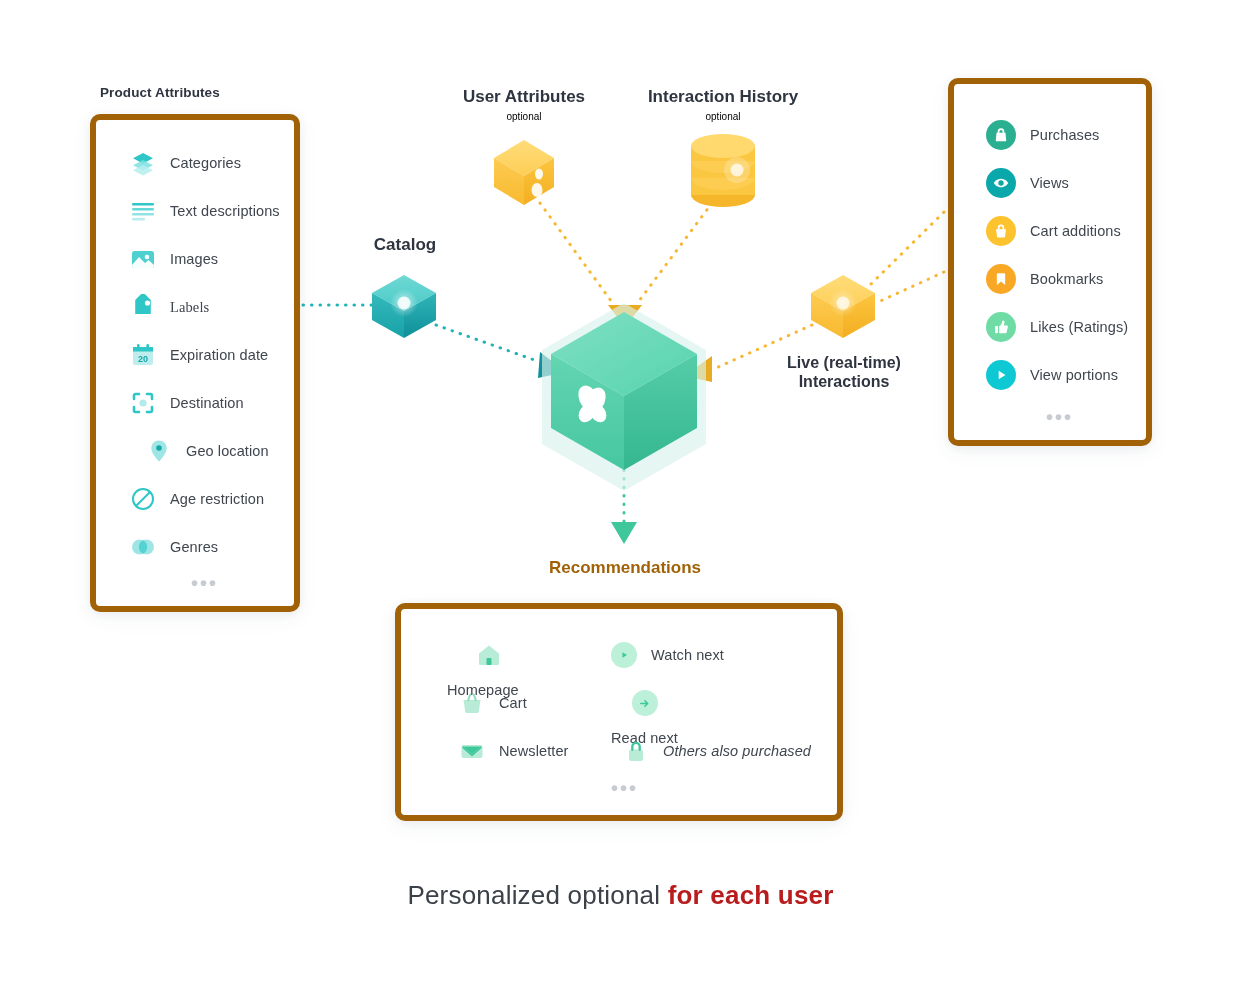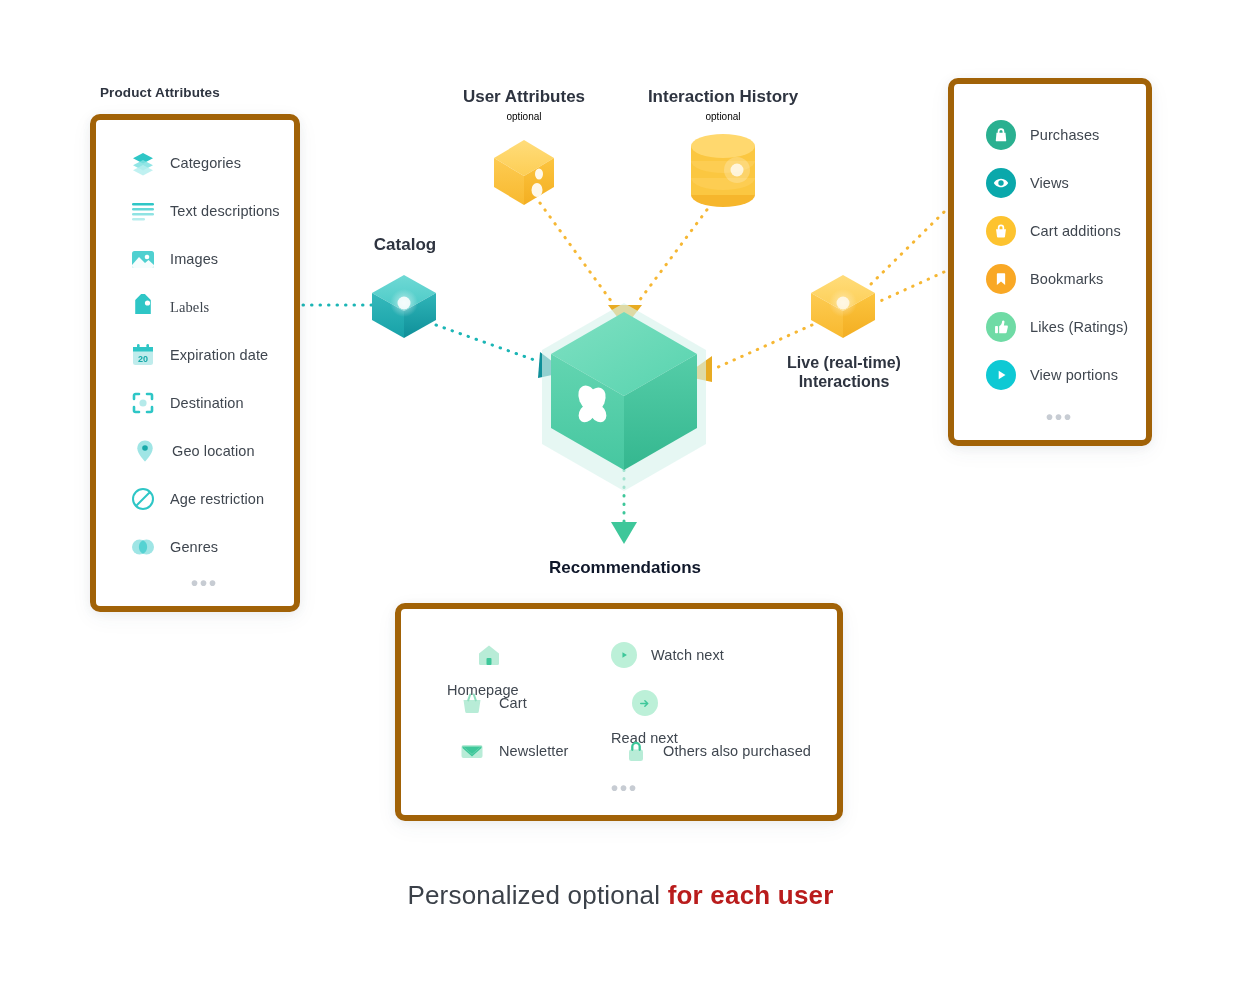--- a/index.html
+++ b/index.html
@@ -74,21 +74,21 @@
   #lbl-user   { left: 462px; top: 87px;  font-size: 17px; width: 124px; }
   #lbl-inter  { left: 644px; top: 87px;  font-size: 17px; width: 158px; }
   .sub-opt {
     display: block; font-weight: normal; font-size: 10px;
     color: #000000; margin-top: 4px;
   }
   #lbl-catalog { left: 345px; top: 235px; font-size: 17px; width: 120px; }
   #lbl-live    { left: 764px; top: 353px; font-size: 16px; width: 160px; line-height: 19px; }
   #lbl-reco {
     position: absolute; left: 495px; top: 558px; width: 260px;
-    text-align: center; font-size: 17px; font-weight: bold; color: #0f172a;
+    text-align: center; font-size: 17px; font-weight: bold; color: #a16207;
   }
 
   
   #footer {
     position: absolute; left: 0; top: 880px; width: 1241px;
     text-align: center; font-size: 26px; color: #3b4149;
     letter-spacing: .2px;
   }
   #footer .accent { color: #b91c1c; font-weight: bold; }
 
@@ -287,21 +287,21 @@
           <path d="M4 9 L4 5.5 A1.5 1.5 0 0 1 5.5 4 L9 4"></path>
           <path d="M17 4 L20.5 4 A1.5 1.5 0 0 1 22 5.5 L22 9"></path>
           <path d="M22 17 L22 20.5 A1.5 1.5 0 0 1 20.5 22 L17 22"></path>
           <path d="M9 22 L5.5 22 A1.5 1.5 0 0 1 4 20.5 L4 17"></path>
           <circle cx="13" cy="13" r="3.6" fill="#b5eaea" stroke="none"></circle>
         </svg>
       </span>
       <span class="row-label">Destination</span>
     </div>
 
-    <div class="row" style="left:24px; top:318px;">
+    <div class="row" style="left:38px; top:318px;">
       <span class="ico">
         <svg viewBox="0 0 26 26">
           <path d="M13 2.5 C8.7 2.5 5.3 5.9 5.3 10.2 C5.3 16 13 23.5 13 23.5 C13 23.5 20.7 16 20.7 10.2 C20.7 5.9 17.3 2.5 13 2.5 Z" fill="#9fe5e5"></path>
           <circle cx="13" cy="10" r="2.8" fill="#17a9a9"></circle>
         </svg>
       </span>
       <span class="row-label">Geo location</span>
     </div>
 
     <div class="row" style="left:22px; top:366px;">
@@ -454,21 +454,21 @@
 
     <div class="row" style="left:210px; top:81px;flex-direction:column;">
       <span class="cir" style="background:#bcf0d8; width:26px; height:26px; flex:0 0 26px;">
         <svg viewBox="0 0 20 20" width="15" height="15">
           <path d="M5 10 L14 10 M10.5 6.3 L14.3 10 L10.5 13.7" fill="none" stroke="#3ec79a" stroke-width="2" stroke-linecap="round" stroke-linejoin="round"></path>
         </svg>
       </span>
       <span class="row-label">Read next</span>
     </div>
 
-    <div class="row" style="left:210px; top:129px;">
+    <div class="row" style="left:210px; top:129px;font-style:italic;">
       <span class="ico">
         <svg viewBox="0 0 26 26">
           <rect x="6" y="11.5" width="14" height="11.5" rx="2.2" fill="#b8ecd7"></rect>
           <path d="M9.3 11.8 L9.3 8.6 A3.7 3.7 0 0 1 16.7 8.6 L16.7 11.8" fill="none" stroke="#3ec79a" stroke-width="2.3" stroke-linecap="round"></path>
         </svg>
       </span>
       <span class="row-label">Others also purchased</span>
     </div>
 
     <div class="dots" style="left:210px; top:176px;">•••</div>

